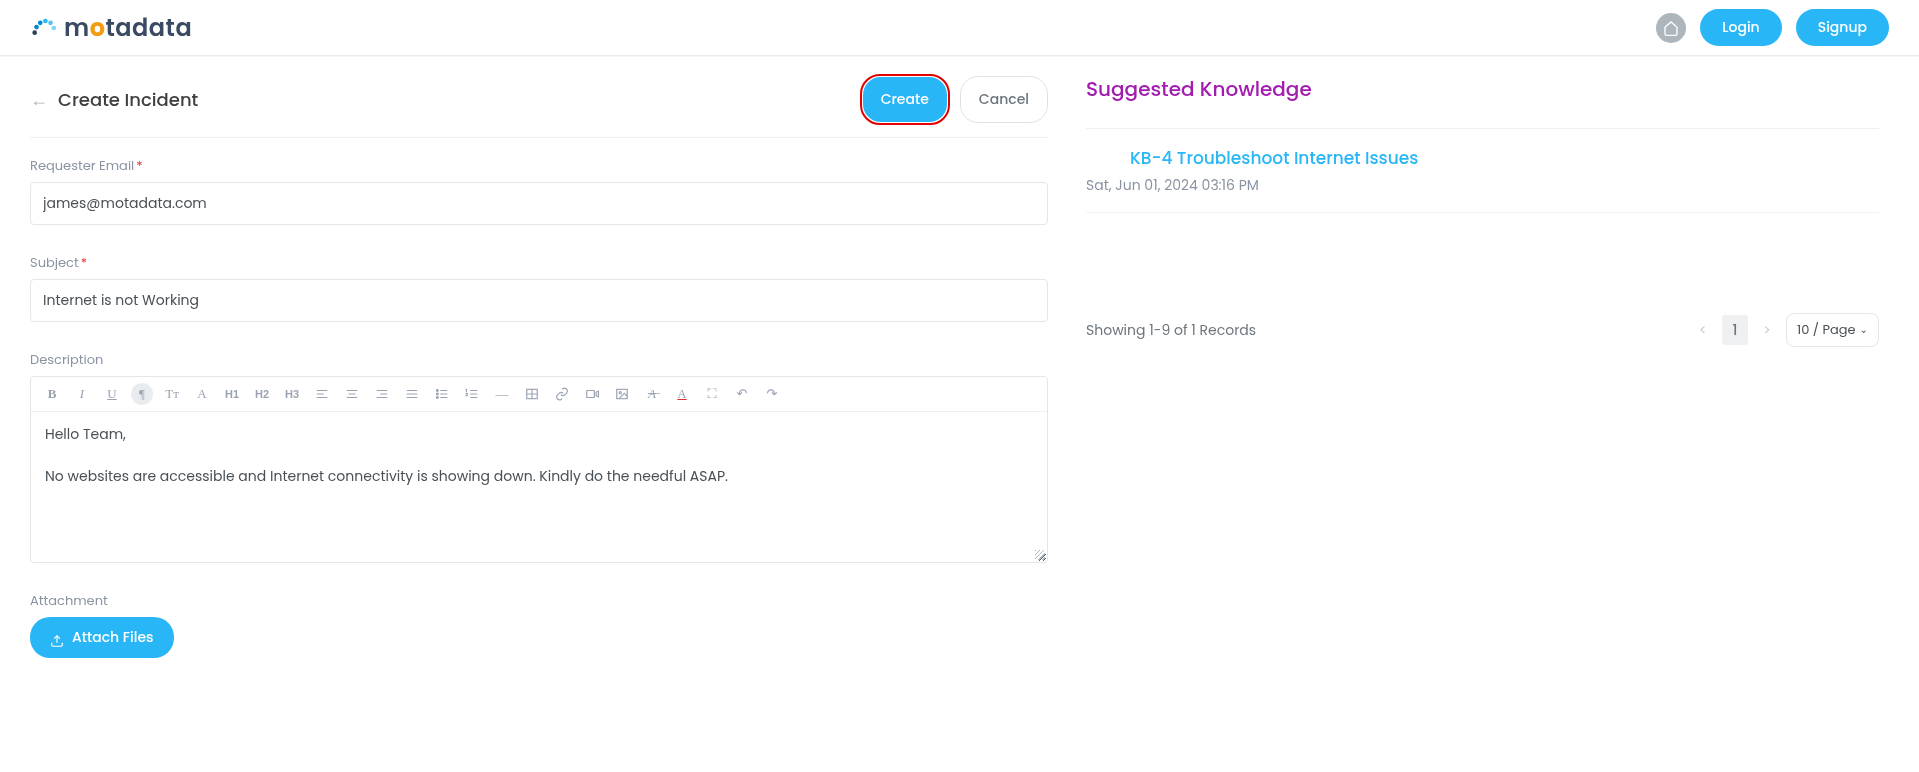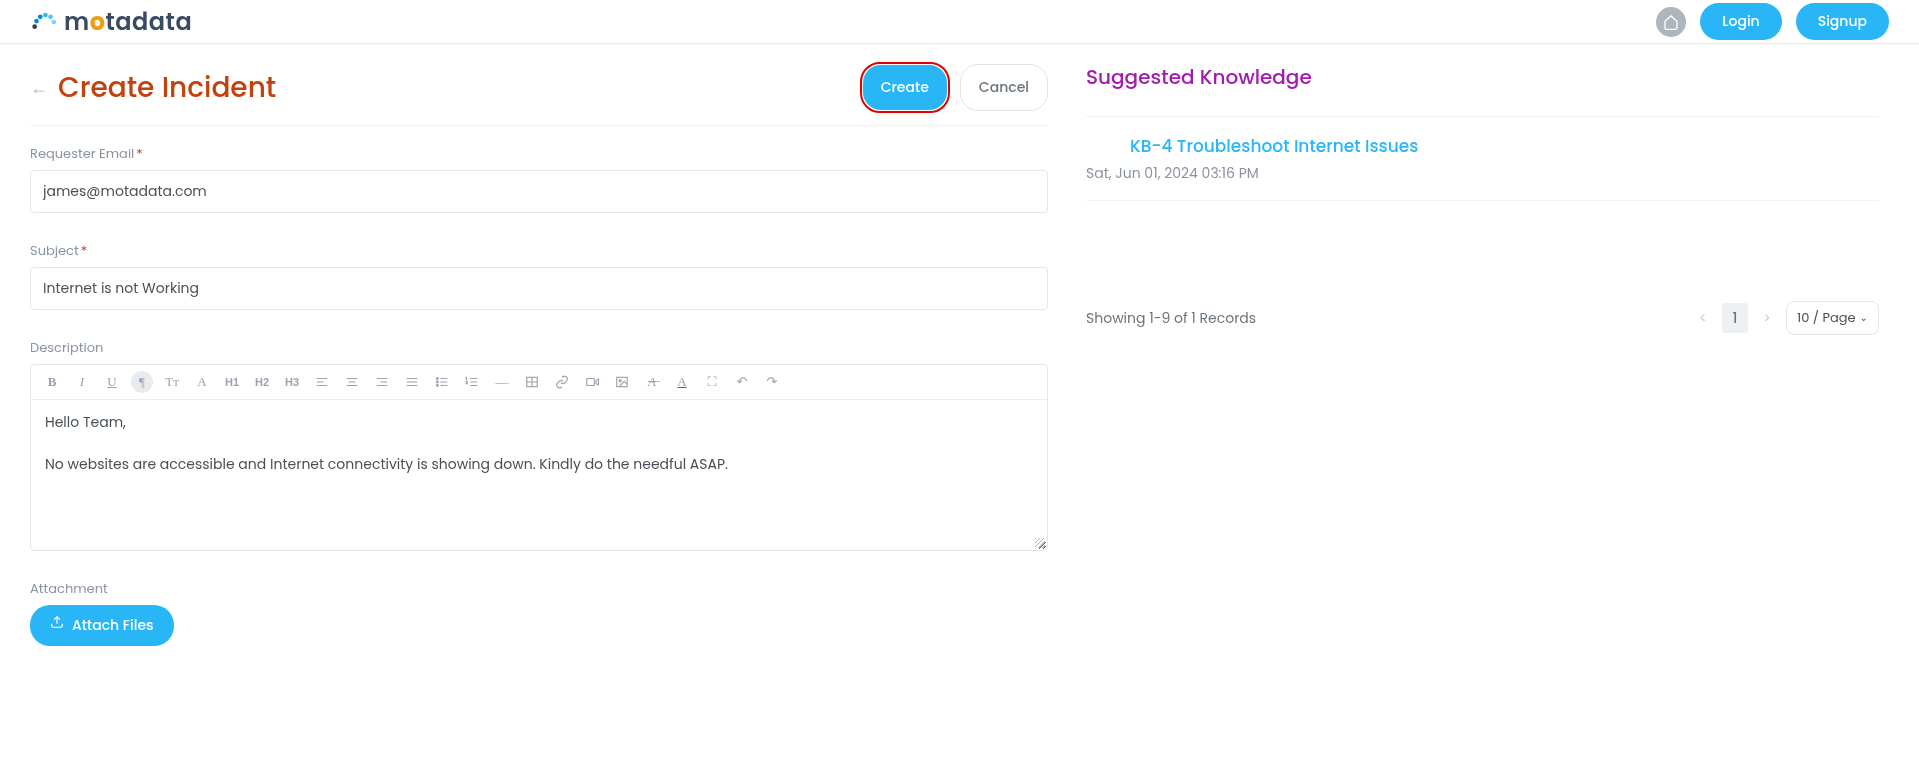--- a/index.html
+++ b/index.html
@@ -1,58 +1,58 @@
 <!DOCTYPE html>
 <html><head>
 <meta charset="utf-8">
 <style>
 * { box-sizing: border-box; margin: 0; padding: 0; font-family: Poppins, 'Segoe UI', -apple-system, sans-serif; }
 body { background: #fff; color: #495057; font-size: 14px; width: 1919px; }
 
 
-.topbar { display: flex; align-items: center; justify-content: space-between; padding: 8px 30px; border-bottom: 1px solid #e9ecef; background: #fff; height: 44px; box-shadow: 0 1px 0 rgba(0,0,0,.04); }
+.topbar { display: flex; align-items: center; justify-content: space-between; padding: 8px 30px; border-bottom: 1px solid #e9ecef; background: #fff; height: 56px; box-shadow: 0 1px 0 rgba(0,0,0,.04); }
 .logo { display: flex; align-items: center; gap: 6px; }
 .logo-text { font-weight: 600; font-size: 24px; color: #3a4a63; letter-spacing: .5px; }
 .logo-o { color: #f39c12; font-weight: 700; }
 .top-actions { display: flex; align-items: center; gap: 14px; }
 .btn { border: none; cursor: pointer; border-radius: 20px; padding: 8px 22px; font-size: 14px; font-weight: 500; }
 .btn-primary { background: #29b6f6; color: #fff; }
 .btn-outline { background: #fff; color: #6c757d; border: 1px solid #dee2e6; }
 .btn-sm { padding: 12px 18px; border-radius: 18px; }
 .round-icon { width: 30px; height: 30px; border-radius: 50%; background: #adb5bd; color: #fff; display: flex; align-items: center; justify-content: center; }
 
 
 .main { display: flex; padding: 0 20px; }
 .left { flex: 0 0 1038px; padding: 10px 10px 0 10px; }
 .right { flex: 1; padding: 10px 20px 0 28px; }
 
 
 .page-header-row { display: flex; align-items: center; justify-content: space-between; padding: 8px 0 12px 0; border-bottom: 1px solid #eef0f2; }
 .page-title-group { display: flex; align-items: center; gap: 10px; }
 .back-arrow { font-size: 18px; color: #adb5bd; cursor: pointer; line-height: 1; }
-.page-title { font-size: 28px; font-weight: 500; color: #c2410c; }
+.page-title { font-size: 18px; font-weight: 500; color: #404040; }
 .head-actions { display: flex; gap: 10px; align-items: center; }
 .highlight-box { border: 2px solid #e20000; border-radius: 20px; padding: 1px; display: inline-flex; }
 
 
 .form { padding-top: 18px; }
 .field { margin-bottom: 28px; }
 .label { font-size: 13px; color: #8a93a2; margin-bottom: 6px; display: block; }
 .req { color: #e03131; margin-left: 2px; }
 .input { width: 100%; border: 1px solid #e3e6ea; border-radius: 4px; padding: 10px 12px; font-size: 14px; color: #495057; outline: none; background: #fff; }
 
 
 .rte { border: 1px solid #e3e6ea; border-radius: 4px; overflow: hidden; }
 .rte-toolbar { display: flex; align-items: center; gap: 8px; padding: 6px 10px; border-bottom: 1px solid #eceff1; flex-wrap: wrap; }
 .tb-btn { width: 22px; height: 22px; display: flex; align-items: center; justify-content: center; color: #9aa3b2; font-size: 13px; border-radius: 4px; cursor: pointer; font-family: 'Times New Roman', serif; }
 .tb-btn.active { background: #e9ecef; border-radius: 50%; }
 .rte-body { min-height: 150px; padding: 12px 14px; font-size: 14px; color: #495057; position: relative; resize: vertical; overflow: auto; }
 .resize-grip { position: absolute; right: 2px; bottom: 2px; width: 10px; height: 10px; background: repeating-linear-gradient(135deg, #adb5bd 0 1px, transparent 1px 3px); cursor: nwse-resize; }
 
-.attach-btn { display: inline-flex; align-items: flex-start; gap: 8px; background: #29b6f6; color: #fff; border: none; border-radius: 20px; padding: 10px 20px; font-size: 14px; cursor: pointer; font-weight: 500; }
+.attach-btn { display: inline-flex; align-items: flex-end; gap: 8px; background: #29b6f6; color: #fff; border: none; border-radius: 20px; padding: 10px 20px; font-size: 14px; cursor: pointer; font-weight: 500; }
 
 
 .kb-title { font-size: 20px; font-weight: 500; color: #a21caf; padding: 8px 0 24px 0; border-bottom: 1px solid #eef0f2; }
 .kb-item { padding: 16px 0; border-bottom: 1px solid #f1f3f5; }
 .kb-link { color: #29b6f6; font-size: 17px; font-weight: 500; cursor: pointer; margin-left: 44px; }
 .kb-meta { color: #8a93a2; font-size: 14px; margin-top: 4px; }
 
 .pager-row { display: flex; align-items: center; justify-content: space-between; margin-top: 100px; }
 .pager-status { color: #6c757d; font-size: 14px; }
 .pager { display: flex; align-items: center; gap: 6px; }

